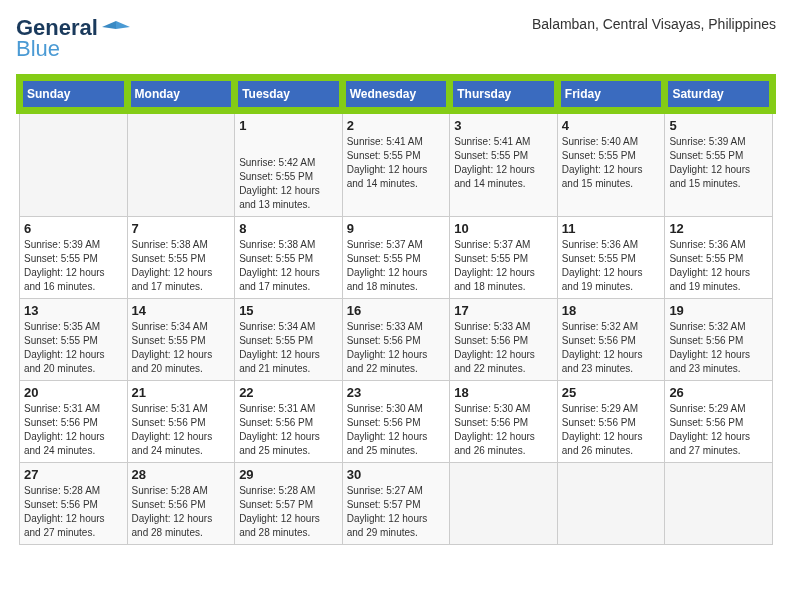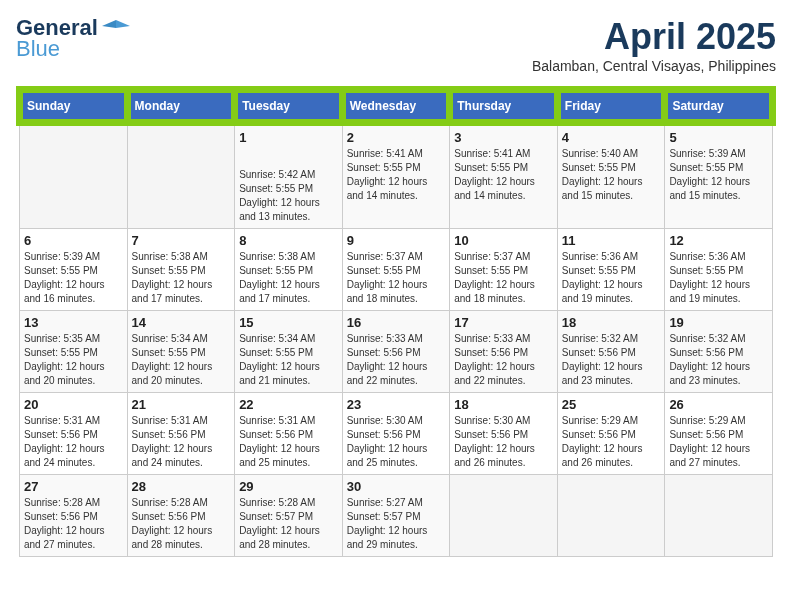--- a/index.html
+++ b/index.html
@@ -71,33 +71,32 @@
     }
     .empty-cell {
       background: #f5f5f5 !important;
     }
   </style>
 </head>
 <body>
 
 <div class="header-area">
   <div class="logo">
-    <div style="display:flex;align-items:flex-start;gap:4px;">
+    <div style="display:flex;align-items:center;gap:4px;">
       <div style="font-size:22px;font-weight:bold;color:#1a3a5c;line-height:1.1;">
         <span>General</span>
       </div>
       <svg width="28" height="22" viewBox="0 0 28 22">
         <polygon points="14,4 28,10 14,12" fill="#4a9ad4"></polygon>
         <polygon points="14,4 0,10 14,12" fill="#3a8ac4"></polygon>
       </svg>
     </div>
     <div style="font-size:22px;font-weight:normal;color:#4a9ad4;margin-top:-4px;">Blue</div>
   </div>
   <div class="title-area">
-    <div class="month-title">April 2025</div>
     <div class="location-title">Balamban, Central Visayas, Philippines</div>
   </div>
 </div>
 
 <table>
   <thead>
     <tr>
     <th>Sunday</th>
         <th>Monday</th>
         <th>Tuesday</th>

